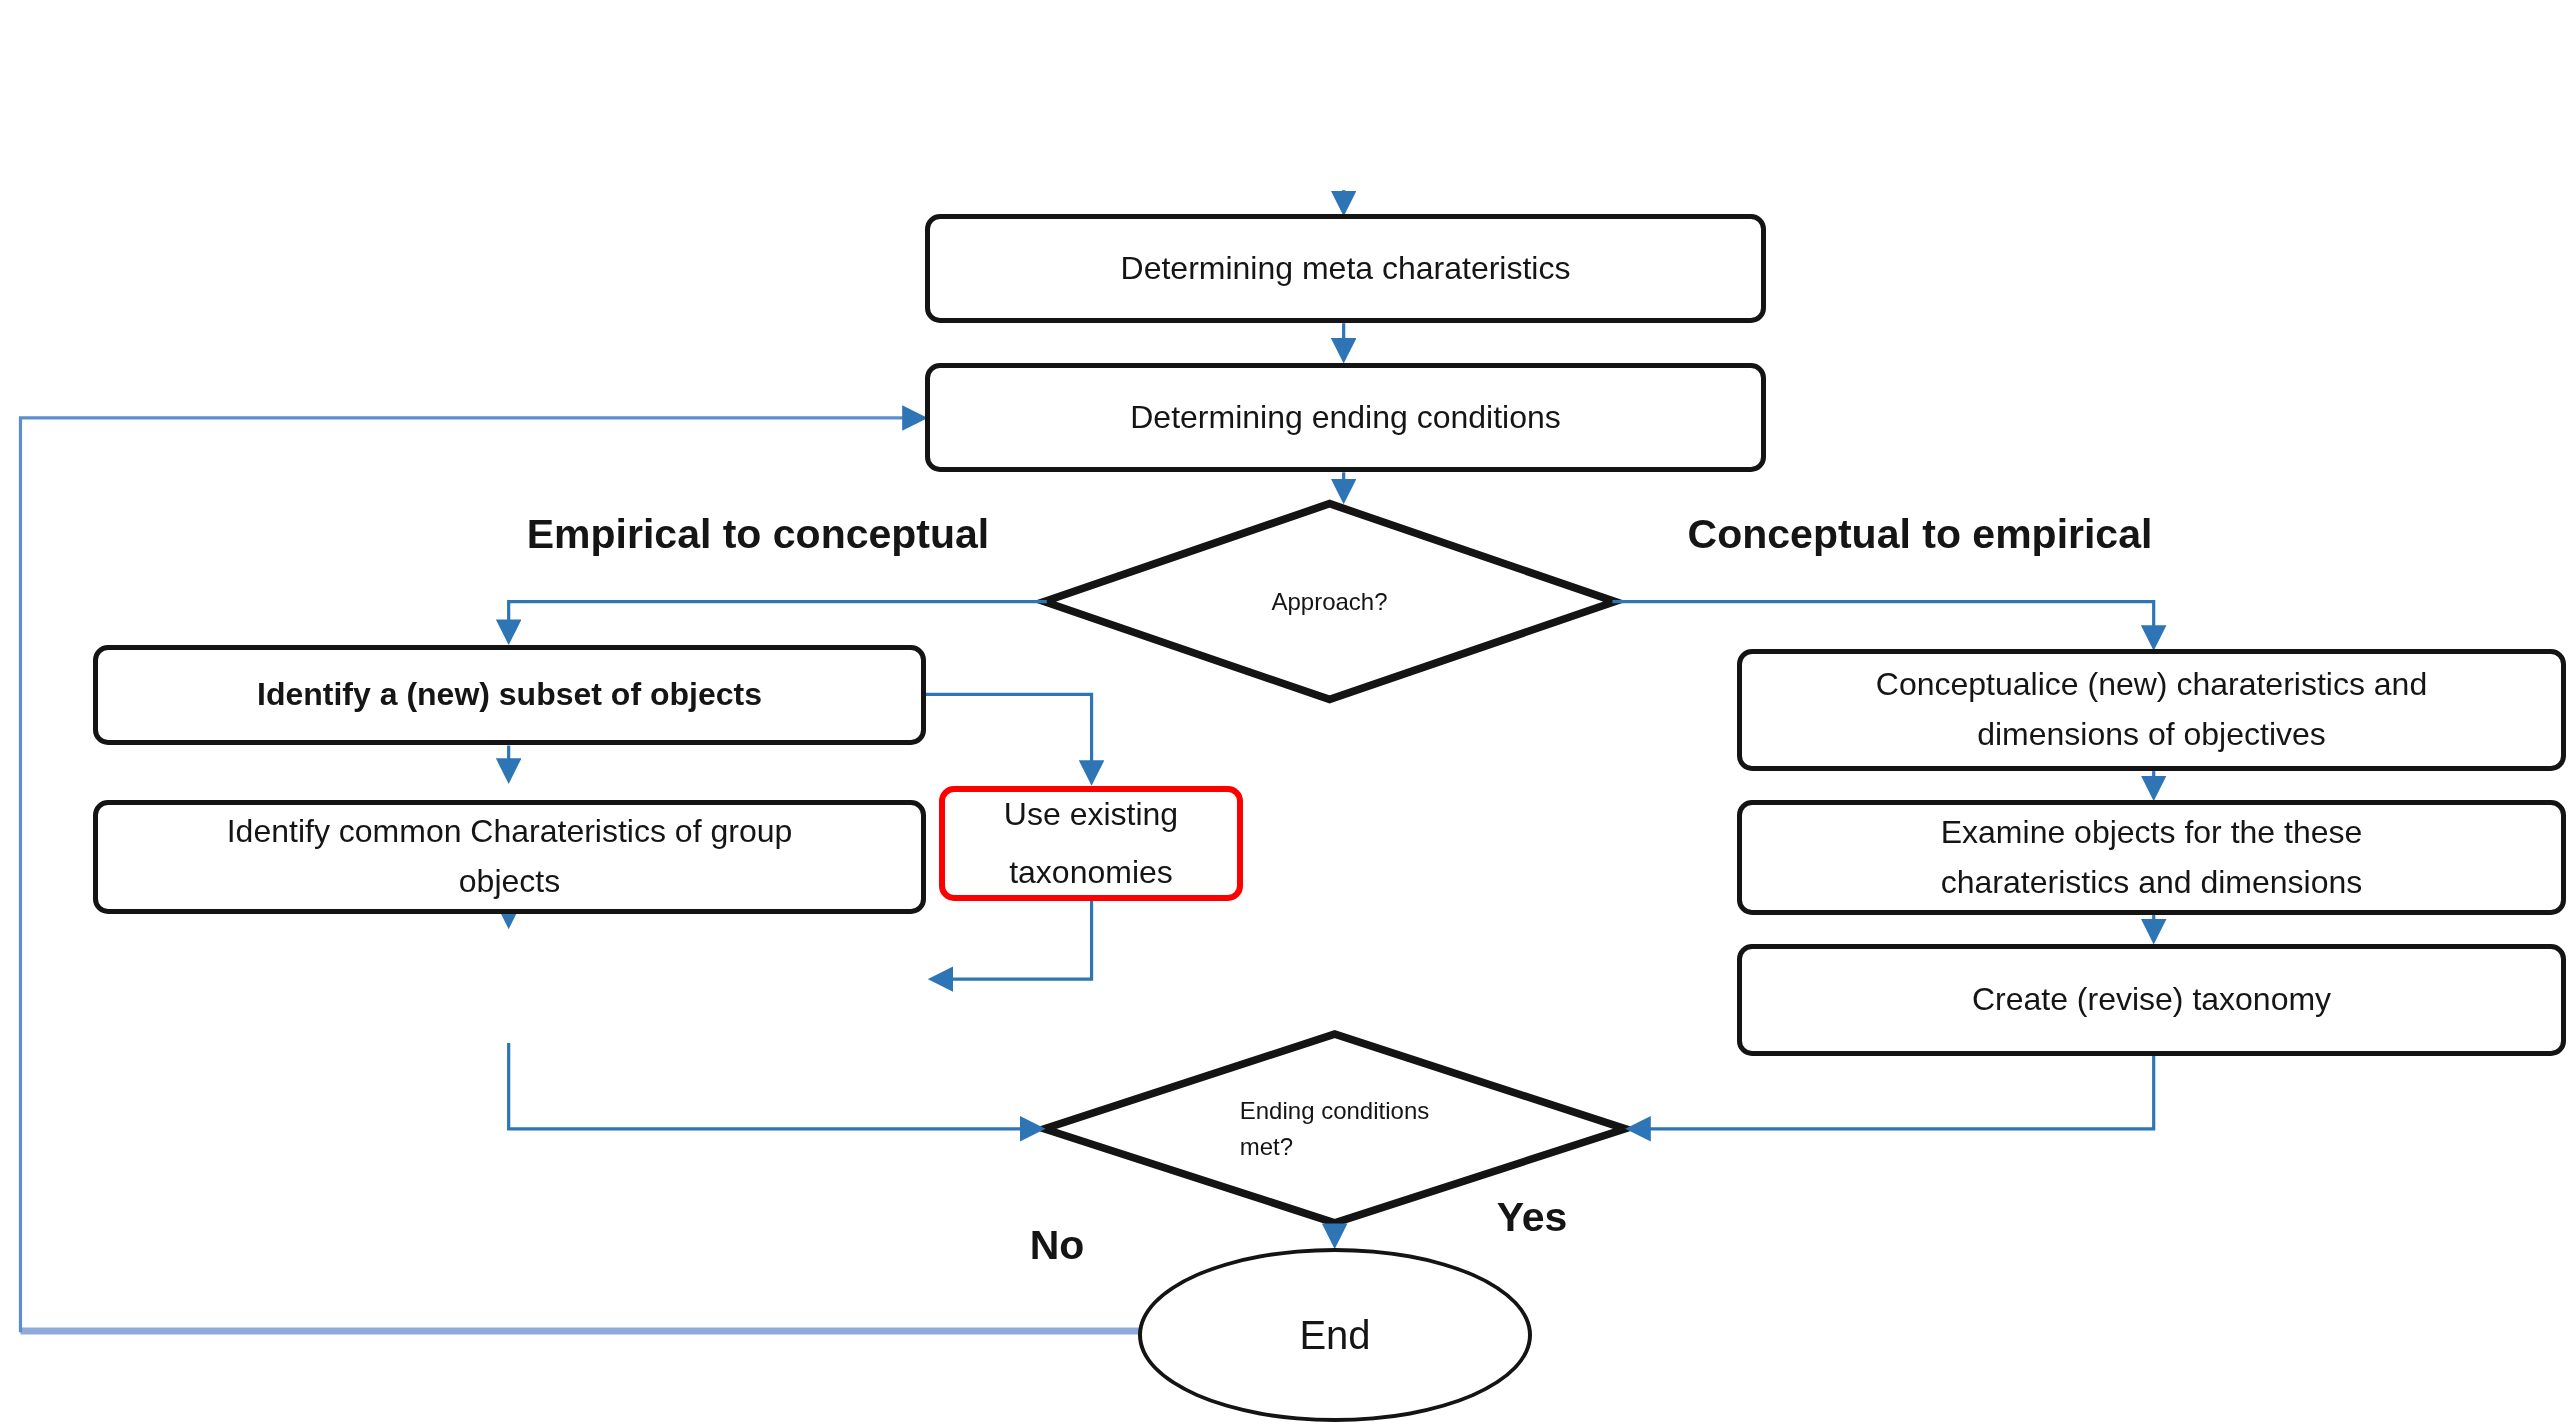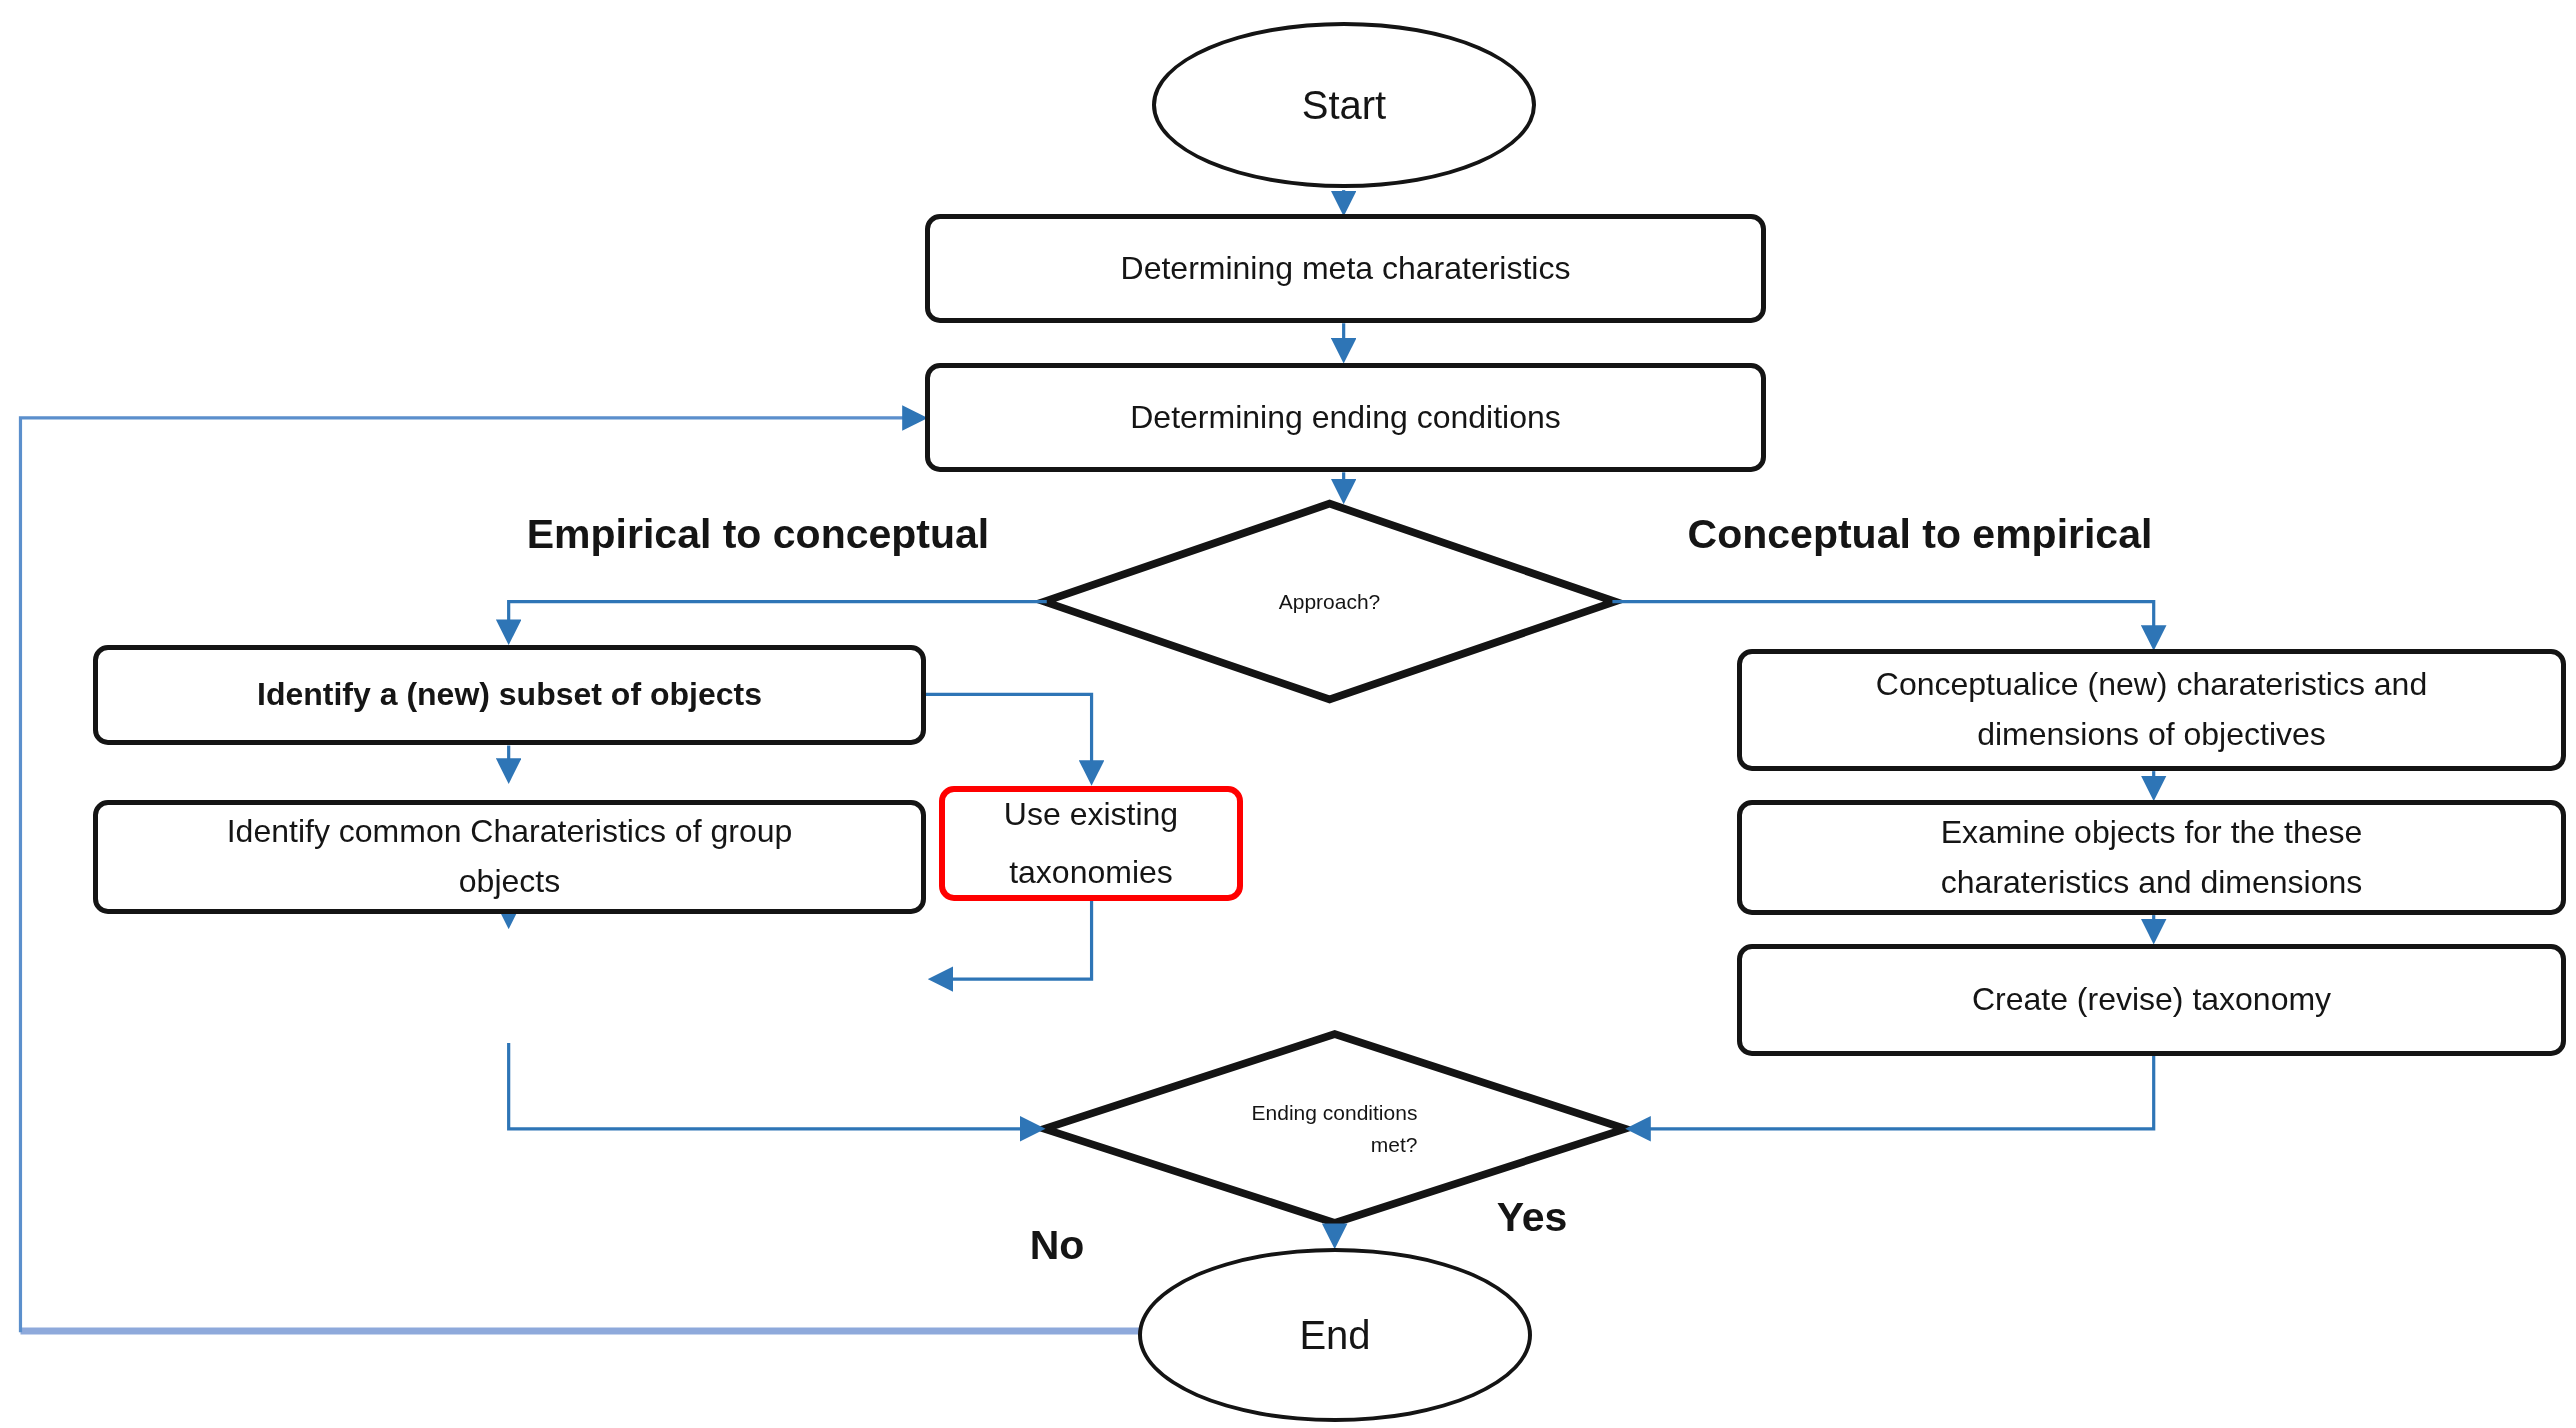--- a/index.html
+++ b/index.html
@@ -41,22 +41,22 @@
   }
   .redbox{
     border:6.4px solid var(--red-border);
     font-size:32px;
     line-height:1.8;
   }
   .node-label{white-space:pre-line;}
   .diamond-label{
     position:absolute;
     display:flex;align-items:center;justify-content:center;
-    text-align:right;
-    font-size:21px;
+    text-align:left;
+    font-size:24px;
     line-height:1.5;
     background:transparent;
   }
   .branch-label{
     position:absolute;
     text-align:center;
     font-size:41px;
     font-weight:bold;
     background:transparent;
   }
@@ -92,23 +92,20 @@
     <polyline points="795,1403 795,1440" fill="none" stroke="#2E75B6" stroke-width="5" marker-end="url(#arrowBlue)"></polyline>
     <polyline points="795,1630 795,1764 1622,1764" fill="none" stroke="#2E75B6" stroke-width="5" marker-end="url(#arrowBlue)"></polyline>
 
     <polyline points="3366,1205 3366,1240" fill="none" stroke="#2E75B6" stroke-width="5" marker-end="url(#arrowBlue)"></polyline>
     <polyline points="3366,1430 3366,1464" fill="none" stroke="#2E75B6" stroke-width="5" marker-end="url(#arrowBlue)"></polyline>
     <polyline points="3366,1650 3366,1764 2552,1764" fill="none" stroke="#2E75B6" stroke-width="5" marker-end="url(#arrowBlue)"></polyline>
 
     <polyline points="2086,1913 2086,1940" fill="none" stroke="#2E75B6" stroke-width="5" marker-end="url(#arrowBlue)"></polyline>
   </svg>
 
-  <div class="node terminator" style="left:1152px;top:22.4px;width:384px;height:166px;">
-    <span class="node-label">Start</span>
-  </div>
 
   <div class="node terminator" style="left:1138px;top:1248px;width:394px;height:174px;">
     <span class="node-label">End</span>
   </div>
 
   <div class="node process" style="left:925px;top:214px;width:841px;height:109px;">
     <span class="node-label">Determining meta charateristics</span>
   </div>
 
   <div class="node process" style="left:925px;top:363px;width:841px;height:109px;">

